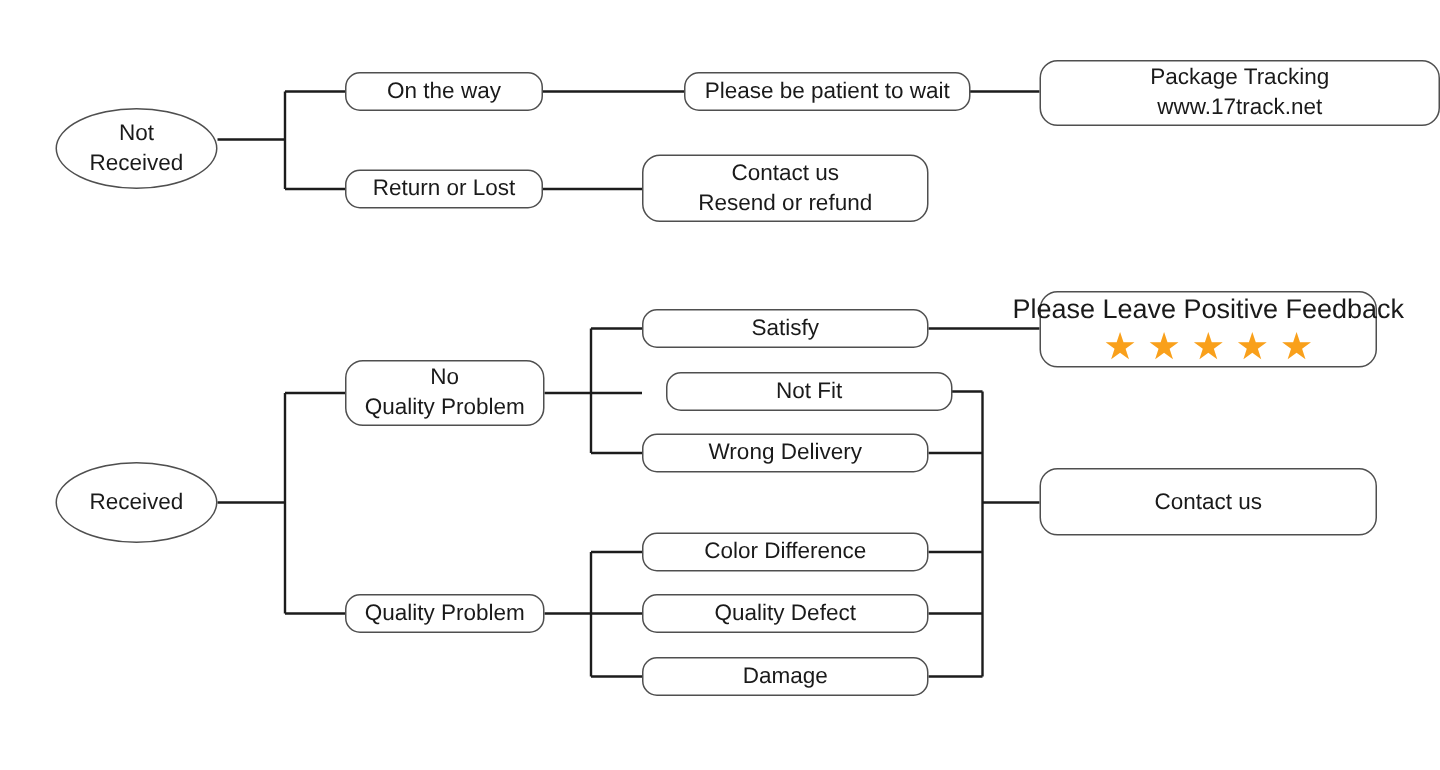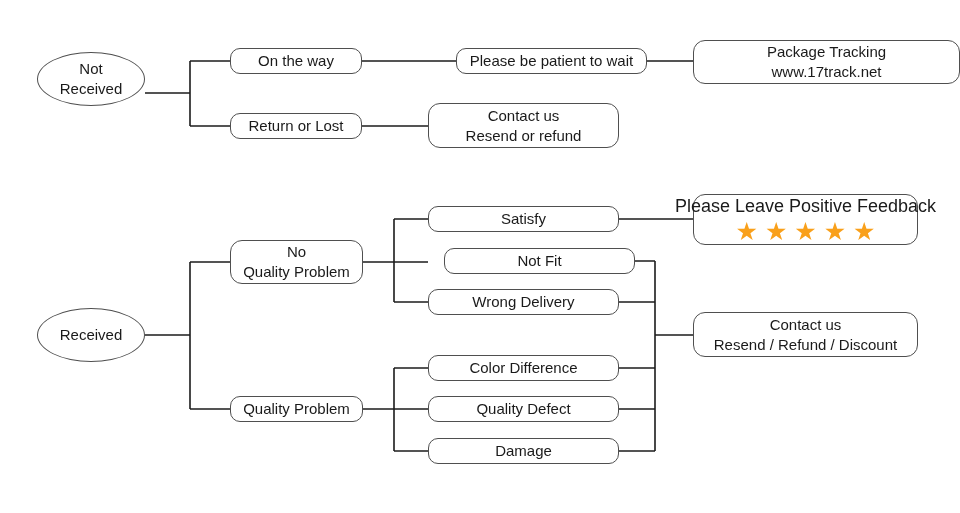--- a/index.html
+++ b/index.html
@@ -38,21 +38,21 @@
     <path d="M145,93 H190 M190,61 V126 M190,61 H230 M190,126 H230
              M362,61 H693 M362,126 H428
              M145,335 H190 M190,262 V409 M190,262 H230 M190,409 H230
              M363,262 H428 M394,219 V302 M394,219 H428 M394,302 H428
              M363,409 H428 M394,368 V451 M394,368 H428 M394,451 H428
              M619,219 H693
              M619,261 H655 M619,302 H655 M619,368 H655 M619,409 H655 M619,451 H655
              M655,261 V451 M655,335 H693"></path>
   </svg>
 
-  <div class="node ellipse" style="left:37px;top:52px;width:108px;height:54px;text-align:center;">
+  <div class="node ellipse" style="left:37px;top:72px;width:108px;height:54px;text-align:center;">
     <span>Not</span>
     <span>Received</span>
   </div>
 
   <div class="node box" style="left:230px;top:48px;width:132px;height:26px;">
     <span>On the way</span>
   </div>
 
   <div class="node box" style="left:428px;top:48px;width:191px;height:26px;margin-left:28px;">
     <span>Please be patient to wait</span>
@@ -109,16 +109,15 @@
   <div class="node box" style="left:428px;top:438px;width:191px;height:26px;">
     <span>Damage</span>
   </div>
 
   <div class="node box" style="left:428px;top:396px;width:191px;height:26px;">
     <span>Quality Defect</span>
   </div>
 
   <div class="node box-lg" style="left:693px;top:312px;width:225px;height:45px;">
     <span>Contact us</span>
-    <span>Resend / Refund / Discount</span>
   </div>
 
 </div>
 
 </body></html>

